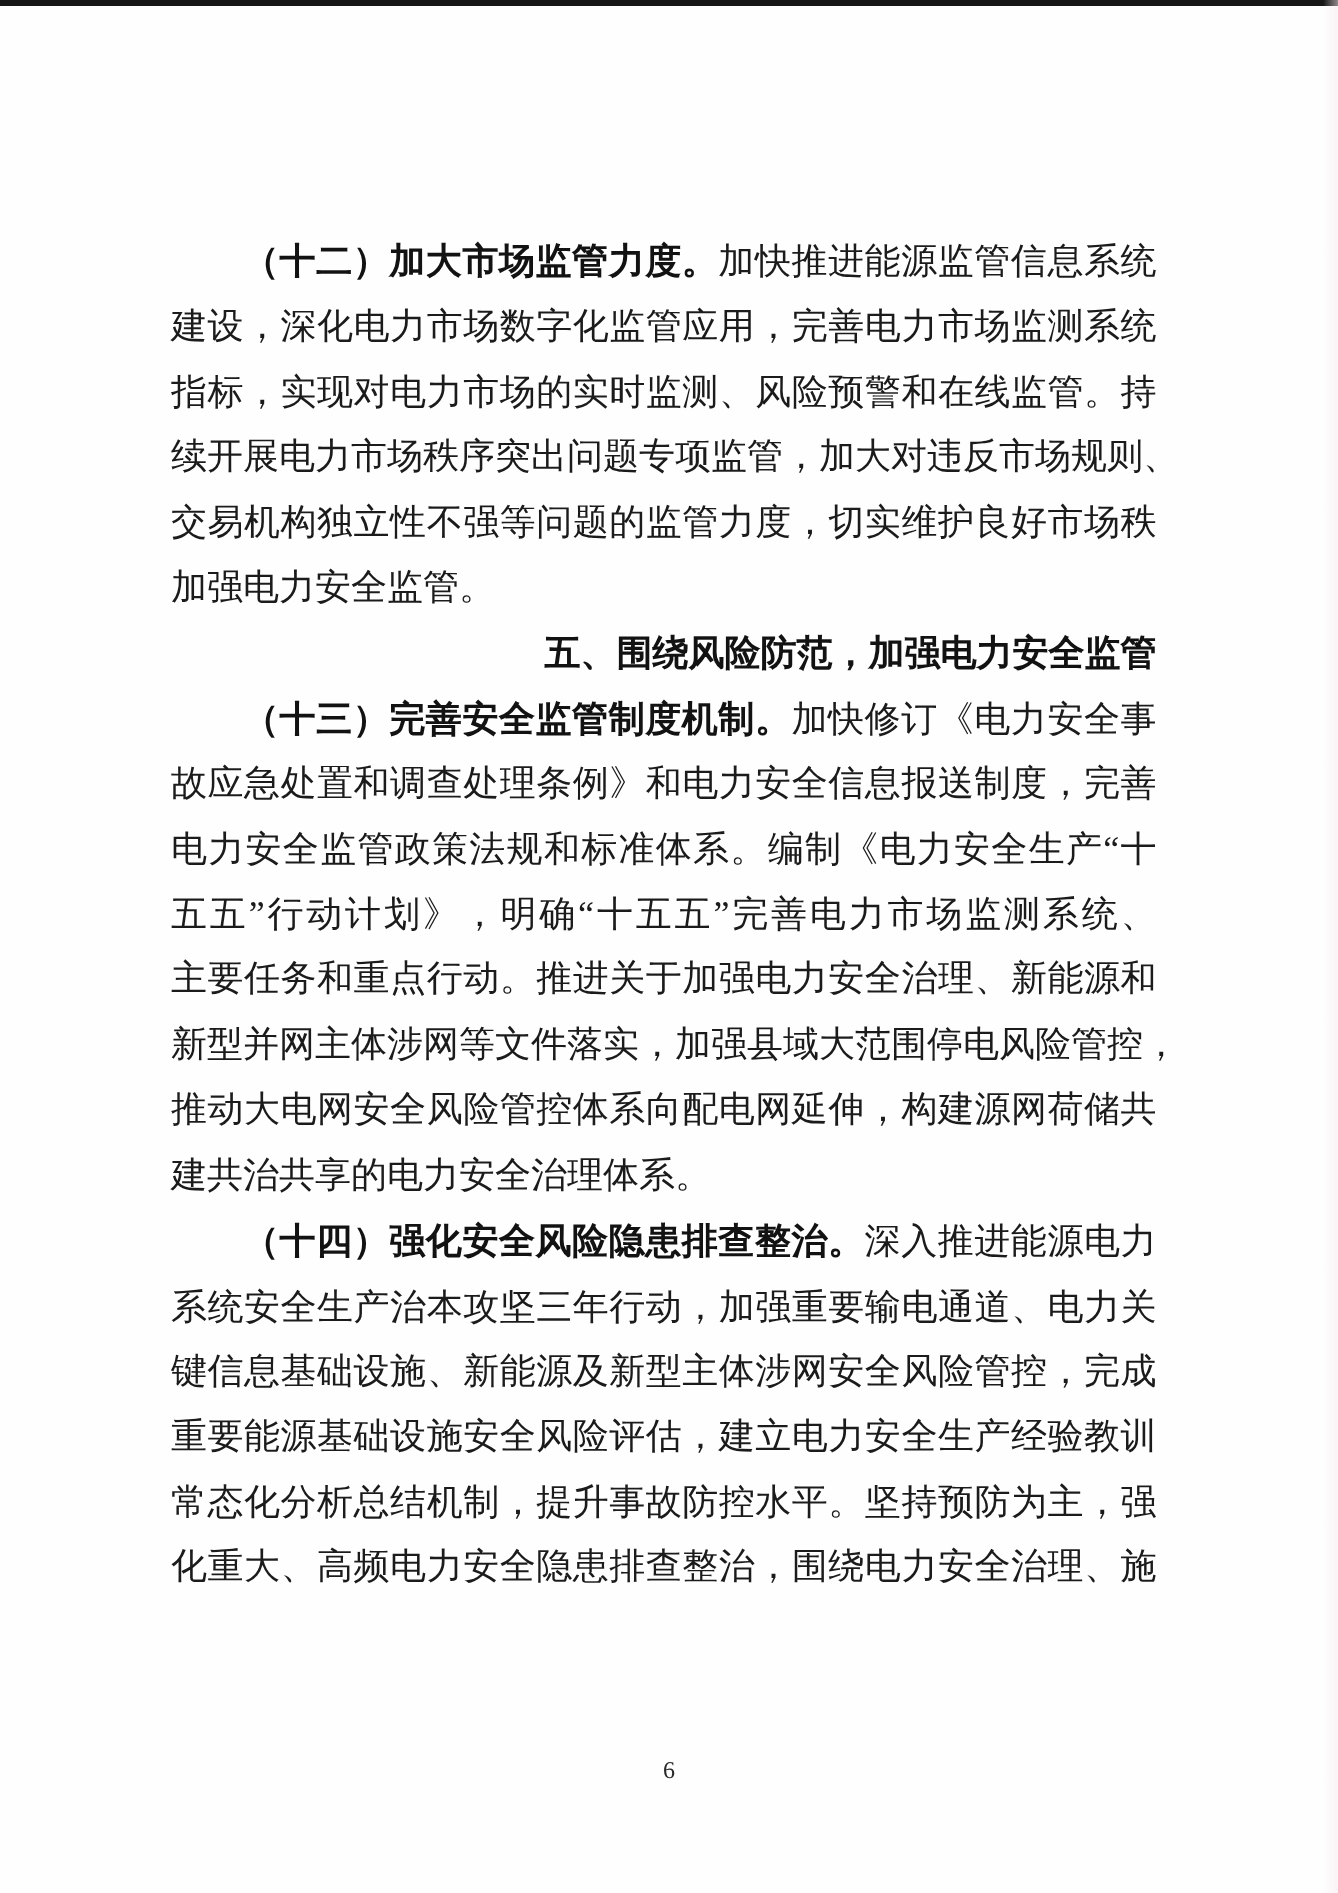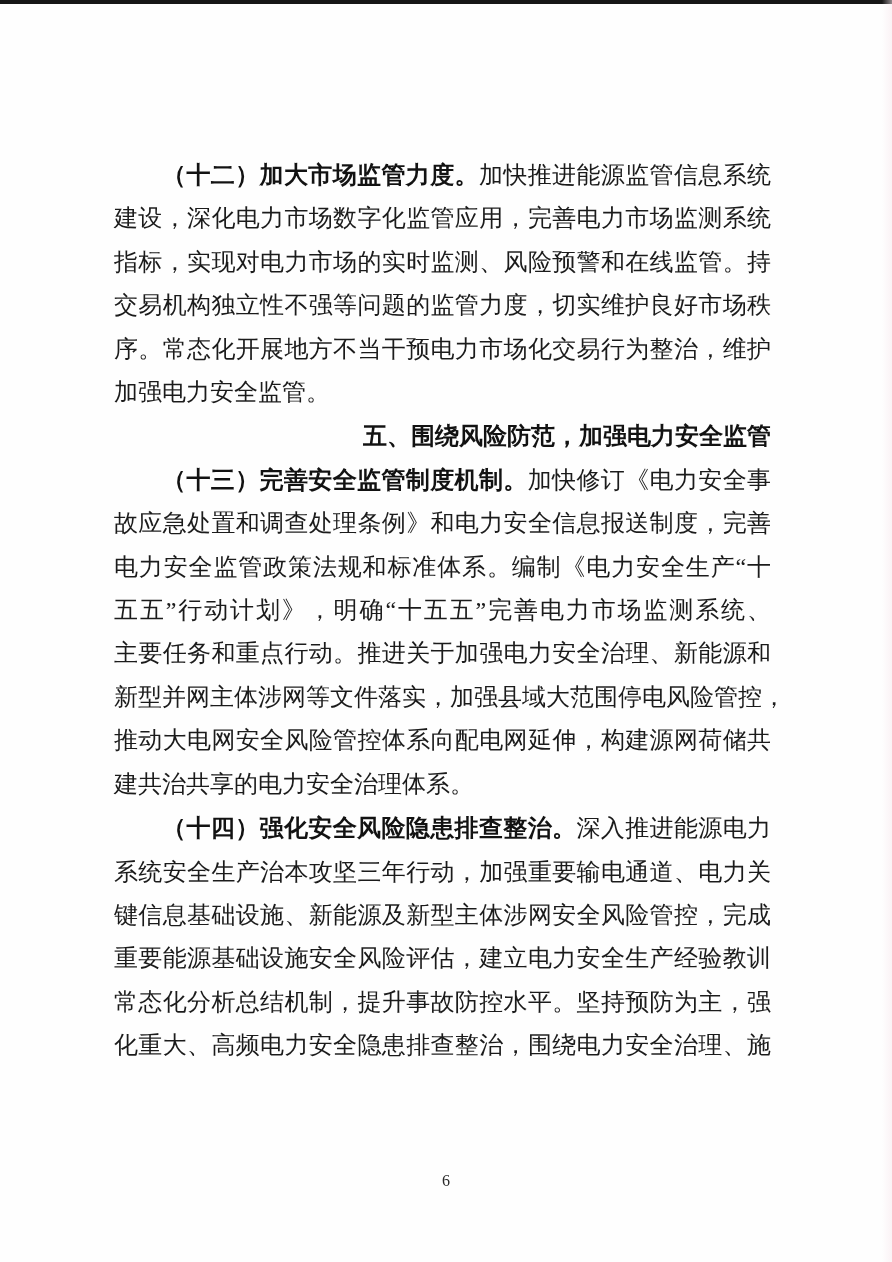--- a/index.html
+++ b/index.html
@@ -65,22 +65,22 @@
 
 <div class="top-border"></div>
 <div class="edge-tint"></div>
 
 <div class="page-body">
 
   <div class="line first jl"><span class="lead-bold">（十二）加大市场监管力度。</span><span>加快推进能源监管信息系统</span></div>
 
   <div class="line jl">建设，深化电力市场数字化监管应用，完善电力市场监测系统</div>
   <div class="line jl">指标，实现对电力市场的实时监测、风险预警和在线监管。持</div>
+  <div class="line jl wide">续开展电力市场秩序突出问题专项监管，加大对违反市场规则、</div>
   <div class="line jl">交易机构独立性不强等问题的监管力度，切实维护良好市场秩</div>
-  <div class="line jl">序。常态化开展地方不当干预电力市场化交易行为整治，维护</div>
   <div class="line">加强电力安全监管。</div>
 
   <div class="line first heading">五、围绕风险防范，加强电力安全监管</div>
 
   <div class="line first jl"><span class="lead-bold">（十三）完善安全监管制度机制。</span><span>加快修订《电力安全事</span></div>
 
   <div class="line jl">故应急处置和调查处理条例》和电力安全信息报送制度，完善</div>
   <div class="line jl">电力安全监管政策法规和标准体系。编制《电力安全生产“十</div>
   <div class="line jl">五五”行动计划》，明确“十五五”完善电力市场监测系统、</div>
   <div class="line jl">主要任务和重点行动。推进关于加强电力安全治理、新能源和</div>

